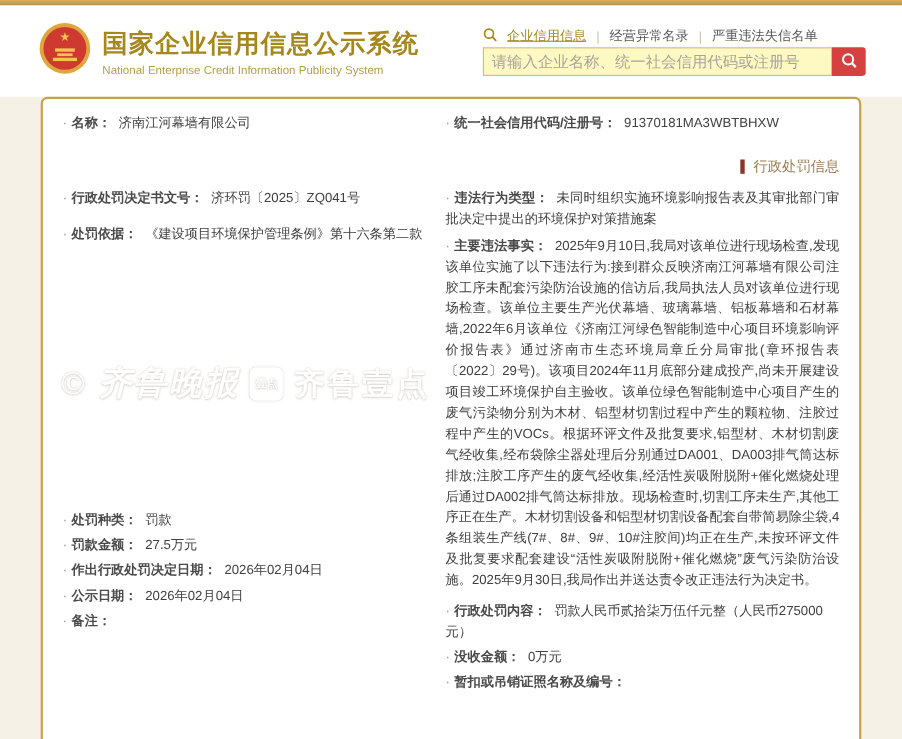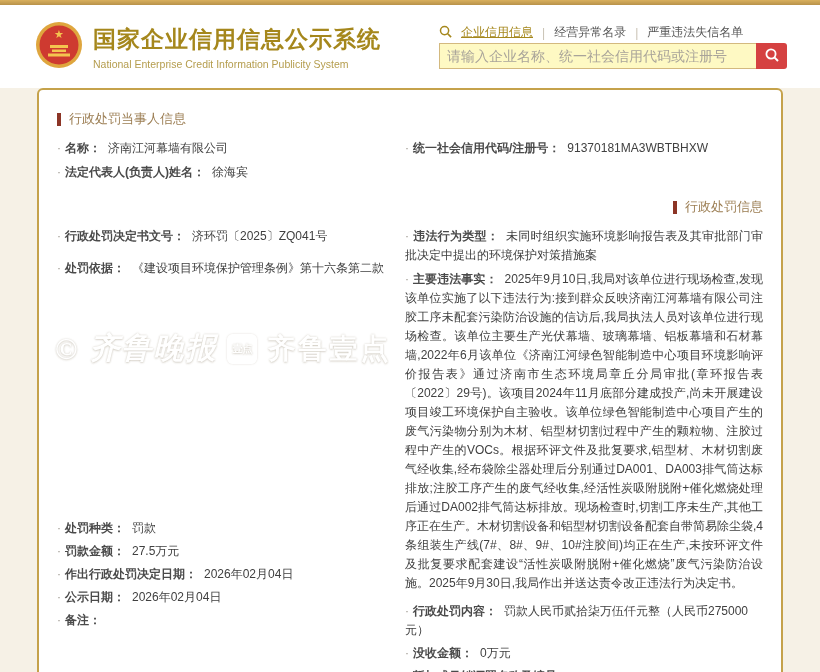--- a/index.html
+++ b/index.html
@@ -97,38 +97,31 @@
             <line x1="10.4" y1="10.4" x2="14" y2="14" stroke="#fff" stroke-width="2"></line>
           </svg>
         </span>
       </button>
     </div>
   </div>
 </div>
 
 <div class="card">
 
-  <div class="section-title">
-    <span class="section-bar"></span>
-    <span>行政处罚当事人信息</span>
-  </div>
   <div class="two-col">
     <div class="col-l">
       <div class="field">
         <span class="bullet">·</span><span class="flabel">名称：</span><span class="fvalue">济南江河幕墙有限公司</span>
       </div>
     </div>
     <div class="col-r">
       <div class="field">
         <span class="bullet">·</span><span class="flabel">统一社会信用代码/注册号：</span><span class="fvalue">91370181MA3WBTBHXW</span>
       </div>
     </div>
-  </div>
-  <div class="field">
-    <span class="bullet">·</span><span class="flabel">法定代表人(负责人)姓名：</span><span class="fvalue">徐海宾</span>
   </div>
 
   <div class="section-title" style="margin-top:16px;justify-content:flex-end;">
     <span class="section-bar"></span>
     <span>行政处罚信息</span>
   </div>
 
   <div class="two-col">
     <div class="col-l pen-left">
       <div class="field">

